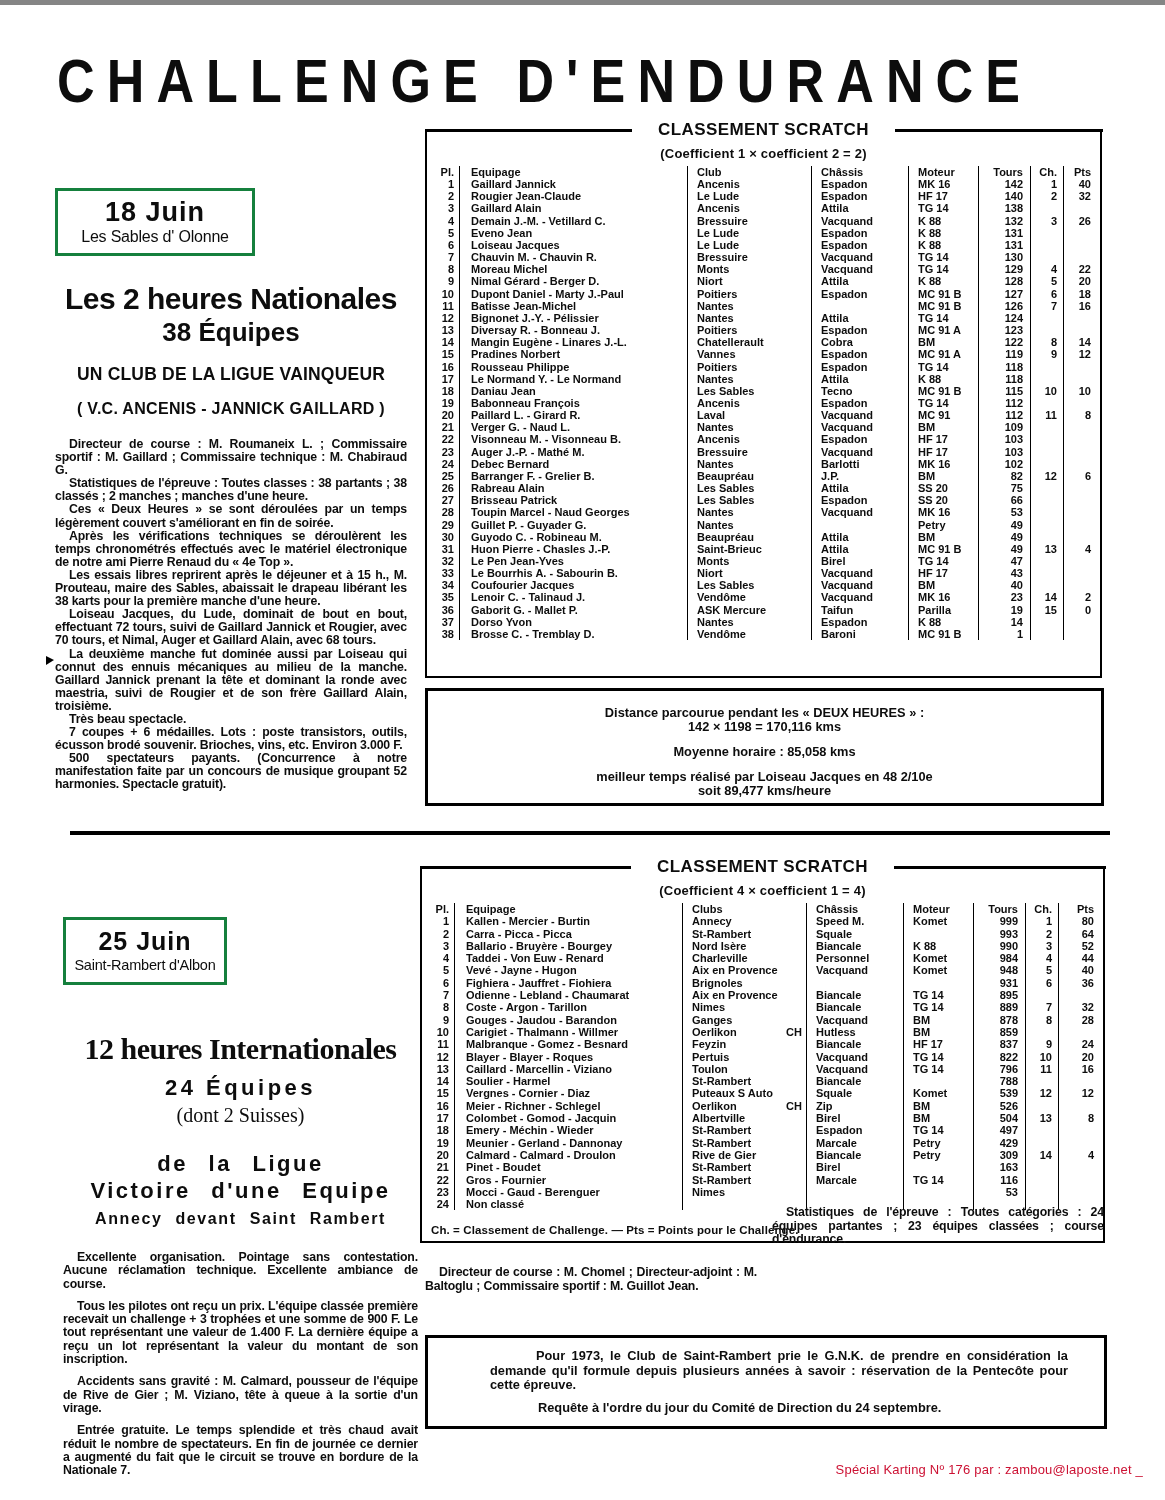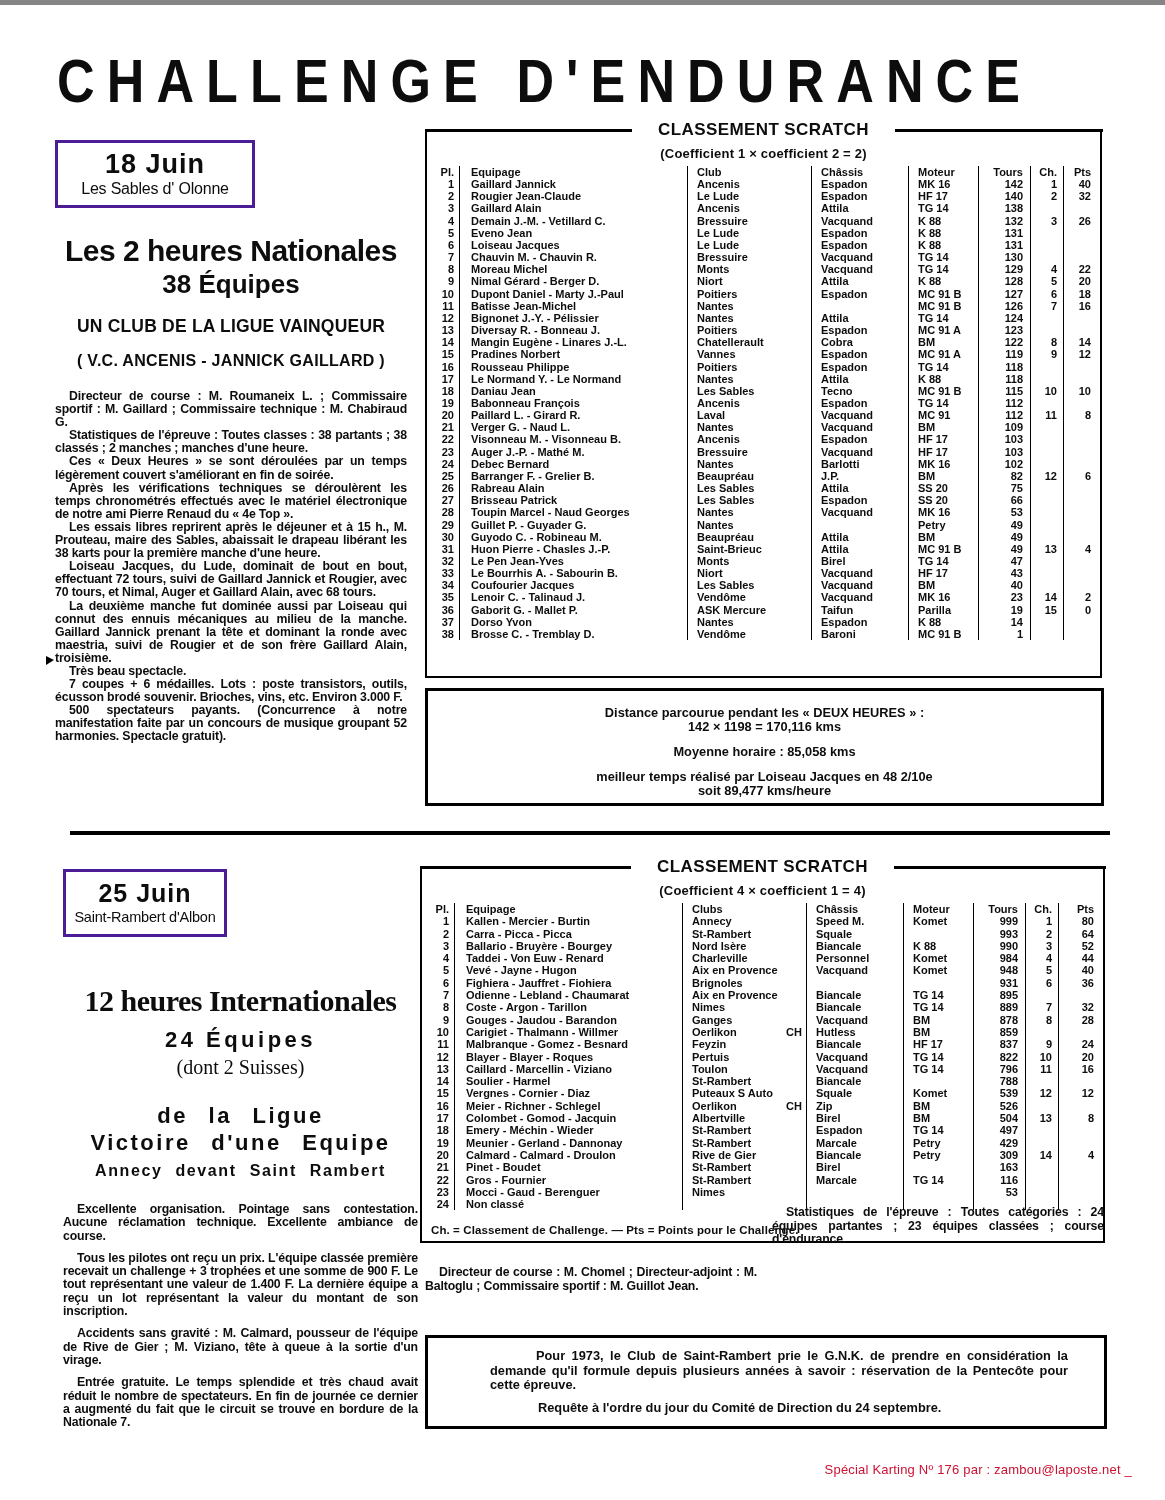--- a/index.html
+++ b/index.html
@@ -9,21 +9,21 @@
 
   
   .main-title{position:absolute;left:57px;top:46px;font-size:56px;font-weight:700;
               letter-spacing:13px;white-space:nowrap;transform:scaleX(.93) scaleY(1.08);
               transform-origin:left top;}
 
   
   .col1{position:absolute;left:55px;top:140px;width:352px;}
   .col2{position:absolute;left:63px;top:869px;width:355px;}
 
-  .date-box{border:3px solid #4c1d95;text-align:center;padding:6px 4px 7px 4px;}
+  .date-box{border:3px solid #15803d;text-align:center;padding:6px 4px 7px 4px;margin-top:48px;}
   .date-box .d1{font-size:27px;font-weight:700;line-height:30px;letter-spacing:1px;}
   .date-box .d2{font-size:16px;font-weight:400;line-height:19px;letter-spacing:-0.2px;}
   .db1{width:186px;}
   .db2{width:150px;}
   .db2 .d1{font-size:25px;}
   .db2 .d2{font-size:14.5px;}
 
   .h-nat{margin-top:26px;text-align:center;font-size:30px;font-weight:700;line-height:33px;letter-spacing:-0.5px;}
   .h-eq38{text-align:center;font-size:26px;font-weight:700;line-height:30px;margin-top:2px;}
   .h-club{text-align:center;font-size:17.5px;font-weight:700;margin-top:17px;letter-spacing:0.2px;}
@@ -81,21 +81,21 @@
                         text-align:justify;text-indent:14px;letter-spacing:-0.15px;}
 
   .nbox{position:absolute;left:425px;top:1335px;width:676px;height:88px;border:3px solid #000;
         font-weight:700;font-size:12.8px;line-height:14.5px;}
   .nbox .n1{margin:11px 36px 0 62px;text-indent:46px;text-align:justify;}
   .nbox .n2{margin:8px 36px 0 110px;}
 
   
   .pagenum{position:absolute;left:543px;top:1518px;font-size:20px;font-weight:700;
            color:#ef4444;letter-spacing:1px;}
-  .credit{position:absolute;right:33px;top:1462px;font-size:13px;color:#cc1133;letter-spacing:0.2px;}
+  .credit{position:absolute;right:22px;top:1462px;font-size:13px;color:#cc1133;letter-spacing:0.2px;}
 
   .margin-mark{position:absolute;left:46px;top:656px;width:0;height:0;
                border-left:8px solid #000;border-top:4px solid transparent;border-bottom:5px solid transparent;}
 </style>
 </head>
 <body>
 
 <div class="page">
   <div class="scan-topbar"></div>
 

